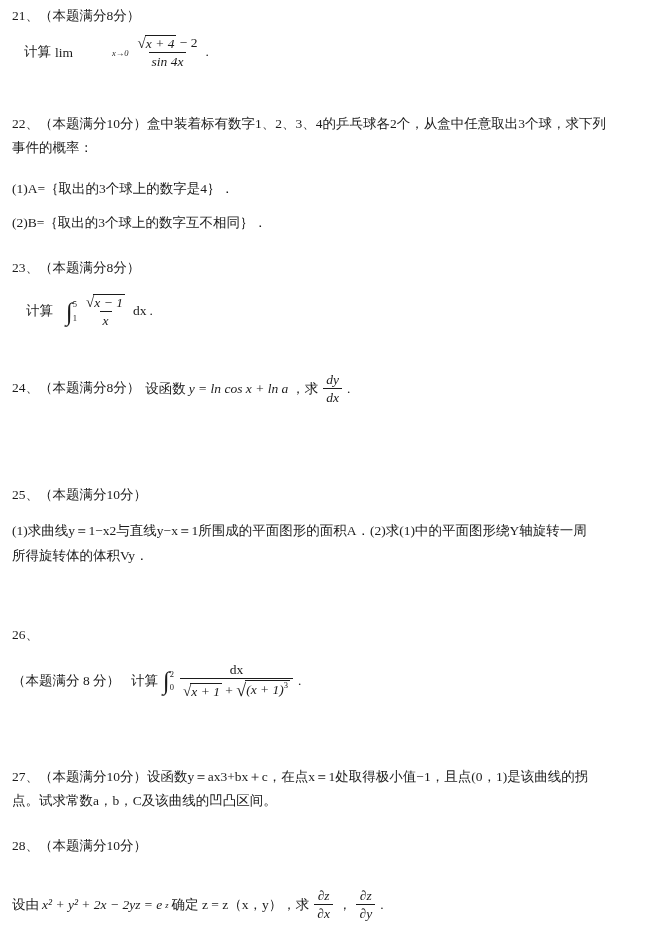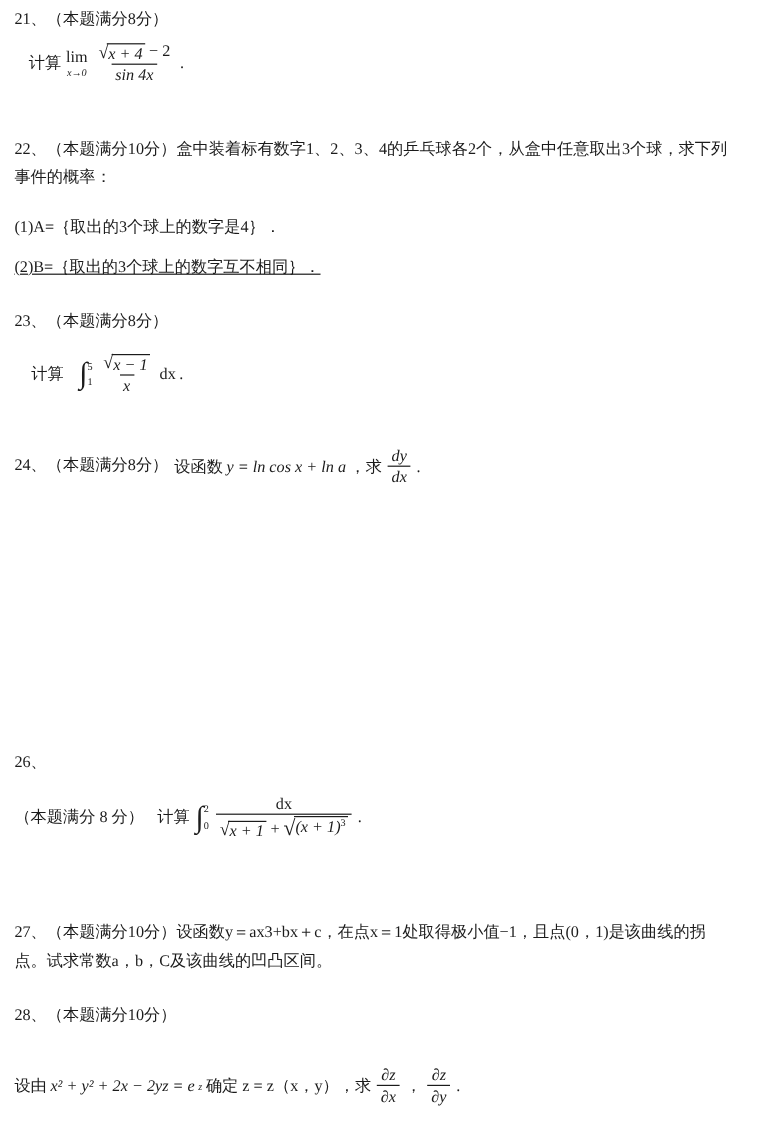--- a/index.html
+++ b/index.html
@@ -51,24 +51,24 @@
     font-family: "Liberation Serif", serif;
     font-style: italic;
   }
   .mn, .mo {
     font-family: "Liberation Serif", serif;
     font-style: normal;
   }
   
   .limop {
     display: inline-flex;
-    flex-direction: column;
     align-items: center;
     line-height: 1;
     margin: 0 1px;
+    gap: 39px;
   }
   .limop .lim {
     font-size: 13.5px;
     font-style: normal;
   }
   .limop .sub {
     font-size: 8.5px;
     margin-top: 1px;
     font-style: italic;
   }
@@ -164,21 +164,21 @@
         <span class="den mi">sin 4x</span>
       </span>
       <span class="mo">.</span>
     </div>
   </div>
 
   <div class="problem" style="top:112px;">
     <div class="q-line">22、（本题满分10分）盒中装着标有数字1、2、3、4的乒乓球各2个，从盒中任意取出3个球，求下列</div>
     <div class="q-line">事件的概率：</div>
     <div class="q-line" style="margin-top:16px;">(1)A=｛取出的3个球上的数字是4｝．</div>
-    <div class="q-line" style="margin-top:10px;text-decoration:underline;">(2)B=｛取出的3个球上的数字互不相同｝．</div>
+    <div class="q-line" style="margin-top:10px;">(2)B=｛取出的3个球上的数字互不相同｝．</div>
   </div>
 
   <div class="problem" style="top:258px;">
     <div class="q-head">23、（本题满分8分）</div>
     <div class="mathline" style="margin-top:16px; margin-left:14px;">
       <span class="cn">计算</span>
       <span class="gap"></span>
       <span class="intg">
         <span class="sym">∫</span>
         <span class="lims">
@@ -207,20 +207,25 @@
       <span class="mi">y = ln cos x + ln a</span>
       <span class="cn">，求</span>
       <span class="frac">
         <span class="num mi">dy</span>
         <span class="den mi">dx</span>
       </span>
       <span class="mo">.</span>
     </div>
   </div>
 
+  <div class="problem" style="top:485px;">
+    <div class="q-head">25、（本题满分10分）</div>
+    <div class="q-line" style="margin-top:14px;">(1)求曲线y＝1−x2与直线y−x＝1所围成的平面图形的面积A．(2)求(1)中的平面图形绕Y轴旋转一周</div>
+    <div class="q-line">所得旋转体的体积Vy．</div>
+  </div>
 
   <div class="problem" style="top:625px;">
     <div class="q-head">26、</div>
     <div class="mathline" style="margin-top:17px;">
       <span class="cn">（本题满分 8 分）</span>
       <span class="gap"></span>
       <span class="cn">计算</span>
       <span class="intg">
         <span class="sym">∫</span>
         <span class="lims">

